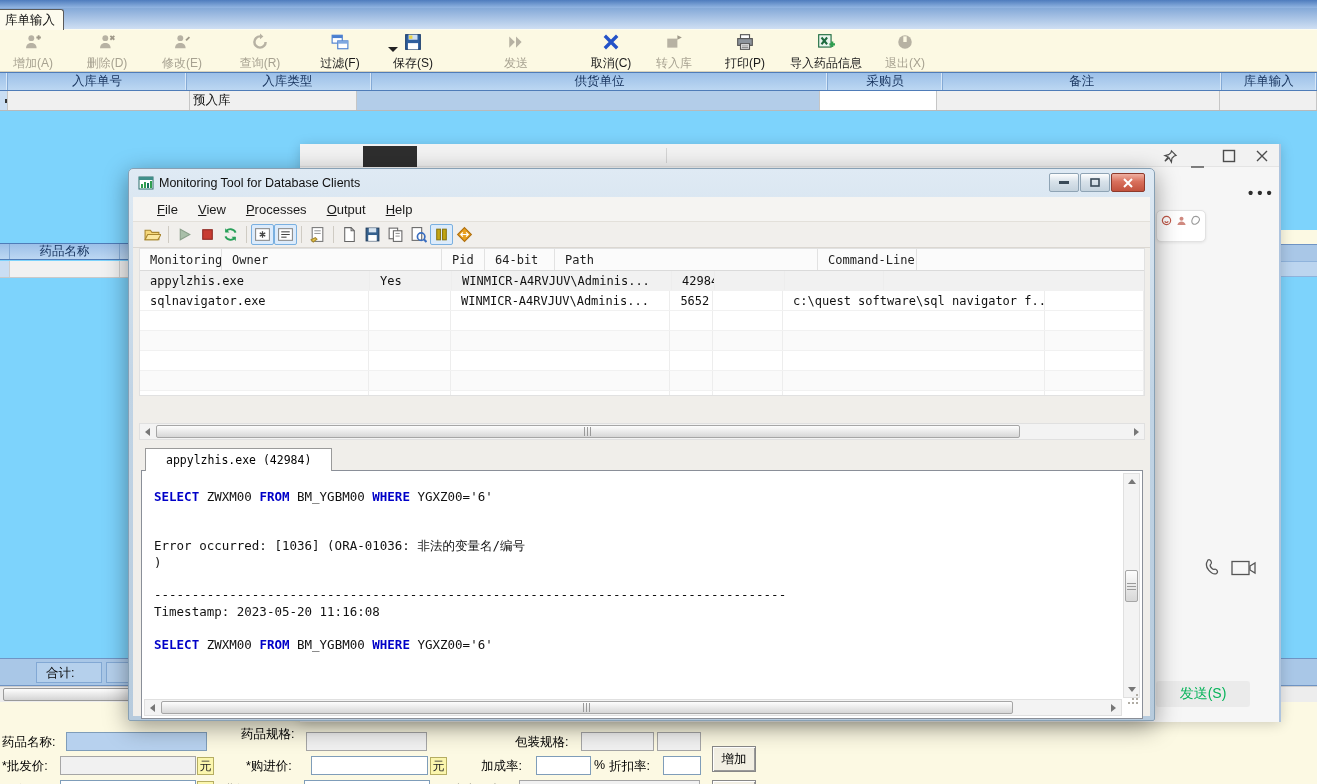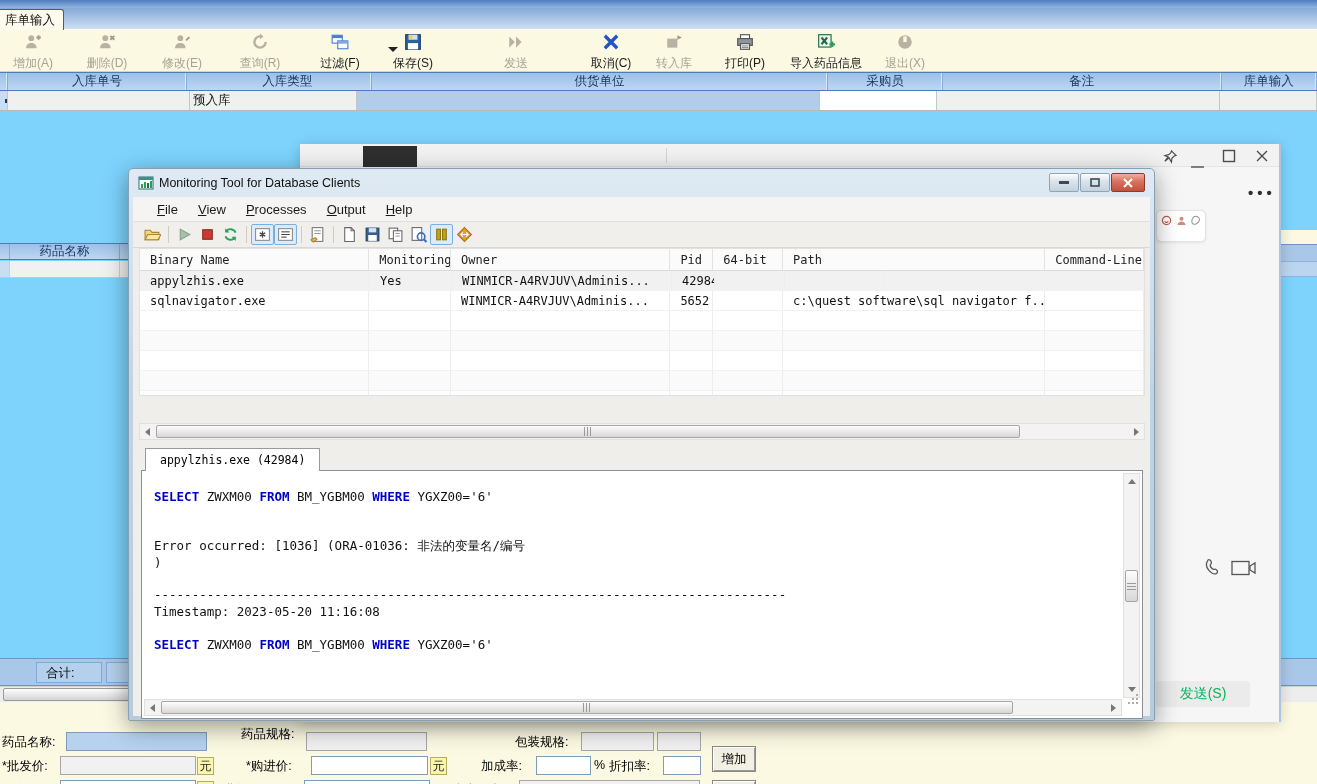--- a/index.html
+++ b/index.html
@@ -122,21 +122,21 @@
   .tri-u { width:0;height:0;border-left:4px solid transparent;border-right:4px solid transparent;border-bottom:5px solid #777; }
   .tri-d { width:0;height:0;border-left:4px solid transparent;border-right:4px solid transparent;border-top:5px solid #777; }
   .sb-thumb { position:absolute; background:linear-gradient(#fdfdfd,#d7d7d7); border:1px solid #a6a6a6;
     border-radius:2px; display:flex; align-items:center; justify-content:center; }
   .sb-grip { width:8px; height:9px;
     background:repeating-linear-gradient(90deg,#9a9a9a 0 1px,transparent 1px 3px); }
   .sb-thumb.vert .sb-grip { width:9px; height:8px;
     background:repeating-linear-gradient(0deg,#9a9a9a 0 1px,transparent 1px 3px); }
 
   .mhscroll { position:absolute; left:6px; right:5px; top:226px; height:17px; }
-  .mtab { position:absolute; left:12px; top:251px; height:23px; padding:0 14px; background:#fff;
+  .mtab { position:absolute; left:12px; top:251px; height:23px; padding:0 20px; background:#fff;
     border:1px solid #9a9a9a; border-bottom:none; display:flex; align-items:center;
     font-size:11.5px; z-index:2; }
   .moutput { position:absolute; left:8px; right:7px; top:273px; height:249px; background:#fff;
     border:1px solid #8a8f98; }
   .motext { position:absolute; left:2px; top:2px; right:20px; bottom:20px; overflow:hidden;
     padding:16px 0 0 10px; font-size:12.5px; line-height:16.4px; color:#111; white-space:pre; }
   .kw { font-weight:bold; }
   .movs { position:absolute; top:2px; right:2px; width:17px; bottom:20px; }
   .mohs { position:absolute; left:2px; bottom:2px; right:20px; height:17px; }
   .mgrip { position:absolute; right:10px; bottom:6px; }
@@ -506,21 +506,20 @@
           <div class="mtb-btn">
             <svg width="17" height="17" viewBox="0 0 16 16">
               <path d="M8 1.5L14.5 8 8 14.5 1.5 8z" fill="#e8a020" stroke="#b07010"></path>
               <path d="M4.5 8h7M6.5 6l-2 2 2 2M9.5 6l2 2-2 2" stroke="#fff" stroke-width="1.1" fill="none"></path>
             </svg>
           </div>
         </div>
 
       <div class="mlist mono" id="mlist">
           <div class="mlh">
-            <div class="c" style="width: 230px;">Binary Name</div>
             <div class="c" style="width: 82px;">Monitoring</div>
             <div class="c" style="width: 220px;">Owner</div>
             <div class="c" style="width: 43px;">Pid</div>
             <div class="c" style="width: 70px;">64-bit</div>
             <div class="c" style="width: 263px;">Path</div>
             <div class="c" style="width: 99px;">Command-Line</div>
           </div>
           <div class="mlr hl">
             <div class="c" style="width: 230px;">appylzhis.exe</div>
             <div class="c" style="width: 82px;">Yes</div>

